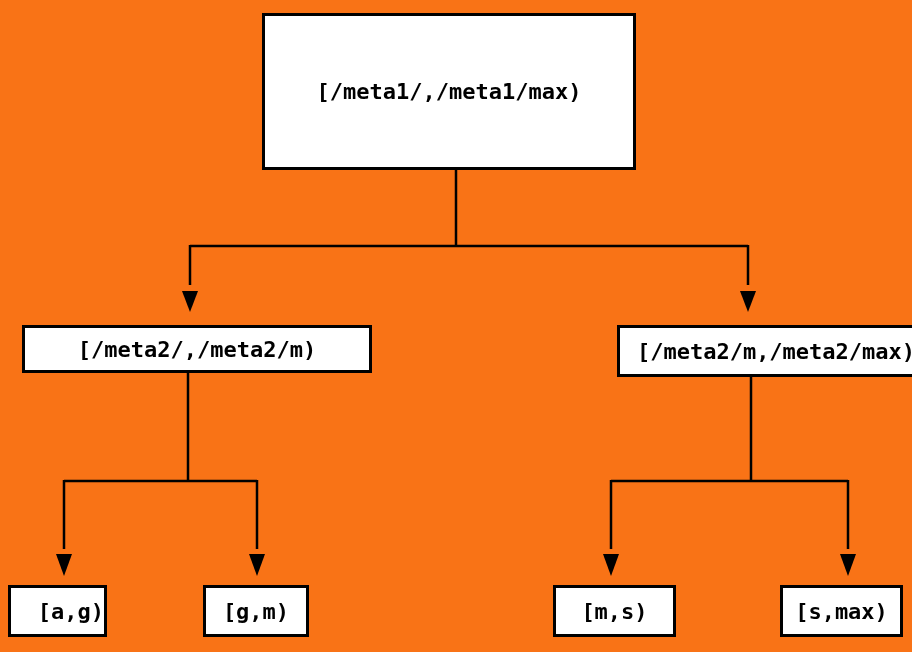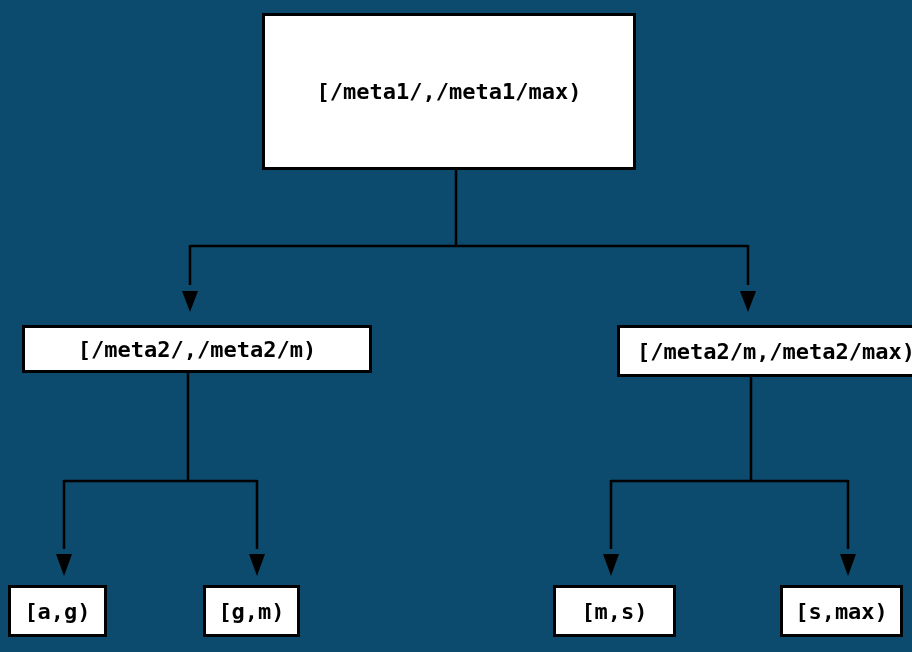--- a/index.html
+++ b/index.html
@@ -4,21 +4,21 @@
 <style>
   html, body {
     margin: 0;
     padding: 0;
     background: #ffffff;
   }
   .canvas {
     position: relative;
     width: 912px;
     height: 652px;
-    background: #0c4a6e;
+    background: #f97316;
     overflow: hidden;
     font-family: "DejaVu Sans Mono", "Liberation Mono", monospace;
   }
   .edges-svg {
     position: absolute;
     left: 0;
     top: 0;
     width: 912px;
     height: 652px;
   }
@@ -40,22 +40,22 @@
     display: flex;
     align-items: center;
     justify-content: center;
     font-size: 22px;
     font-weight: bold;
     white-space: pre;
   }
   .node-root       { left: 262px; top: 13px;  width: 374px; height: 157px; }
   .node-left       { left: 22px;  top: 325px; width: 350px; height: 48px;  }
   .node-right      { left: 617px; top: 325px; width: 318px; height: 52px;  }
-  .node-leaf-ag    { left: 8px;   top: 585px; width: 99px;  height: 52px;  }
-  .node-leaf-gm    { left: 203px; top: 585px; width: 97px;  height: 52px;  }
+  .node-leaf-ag    { left: 8px;   top: 585px; width: 99px;  height: 52px; justify-content: flex-end;  }
+  .node-leaf-gm    { left: 203px; top: 585px; width: 106px;  height: 52px;  }
   .node-leaf-ms    { left: 553px; top: 585px; width: 123px;  height: 52px;  }
   .node-leaf-smax  { left: 780px; top: 585px; width: 123px; height: 52px;  }
 </style>
 </head>
 <body>
 
 <div class="canvas">
 
   <svg class="edges-svg" viewBox="0 0 912 652" xmlns="http://www.w3.org/2000/svg">
 

